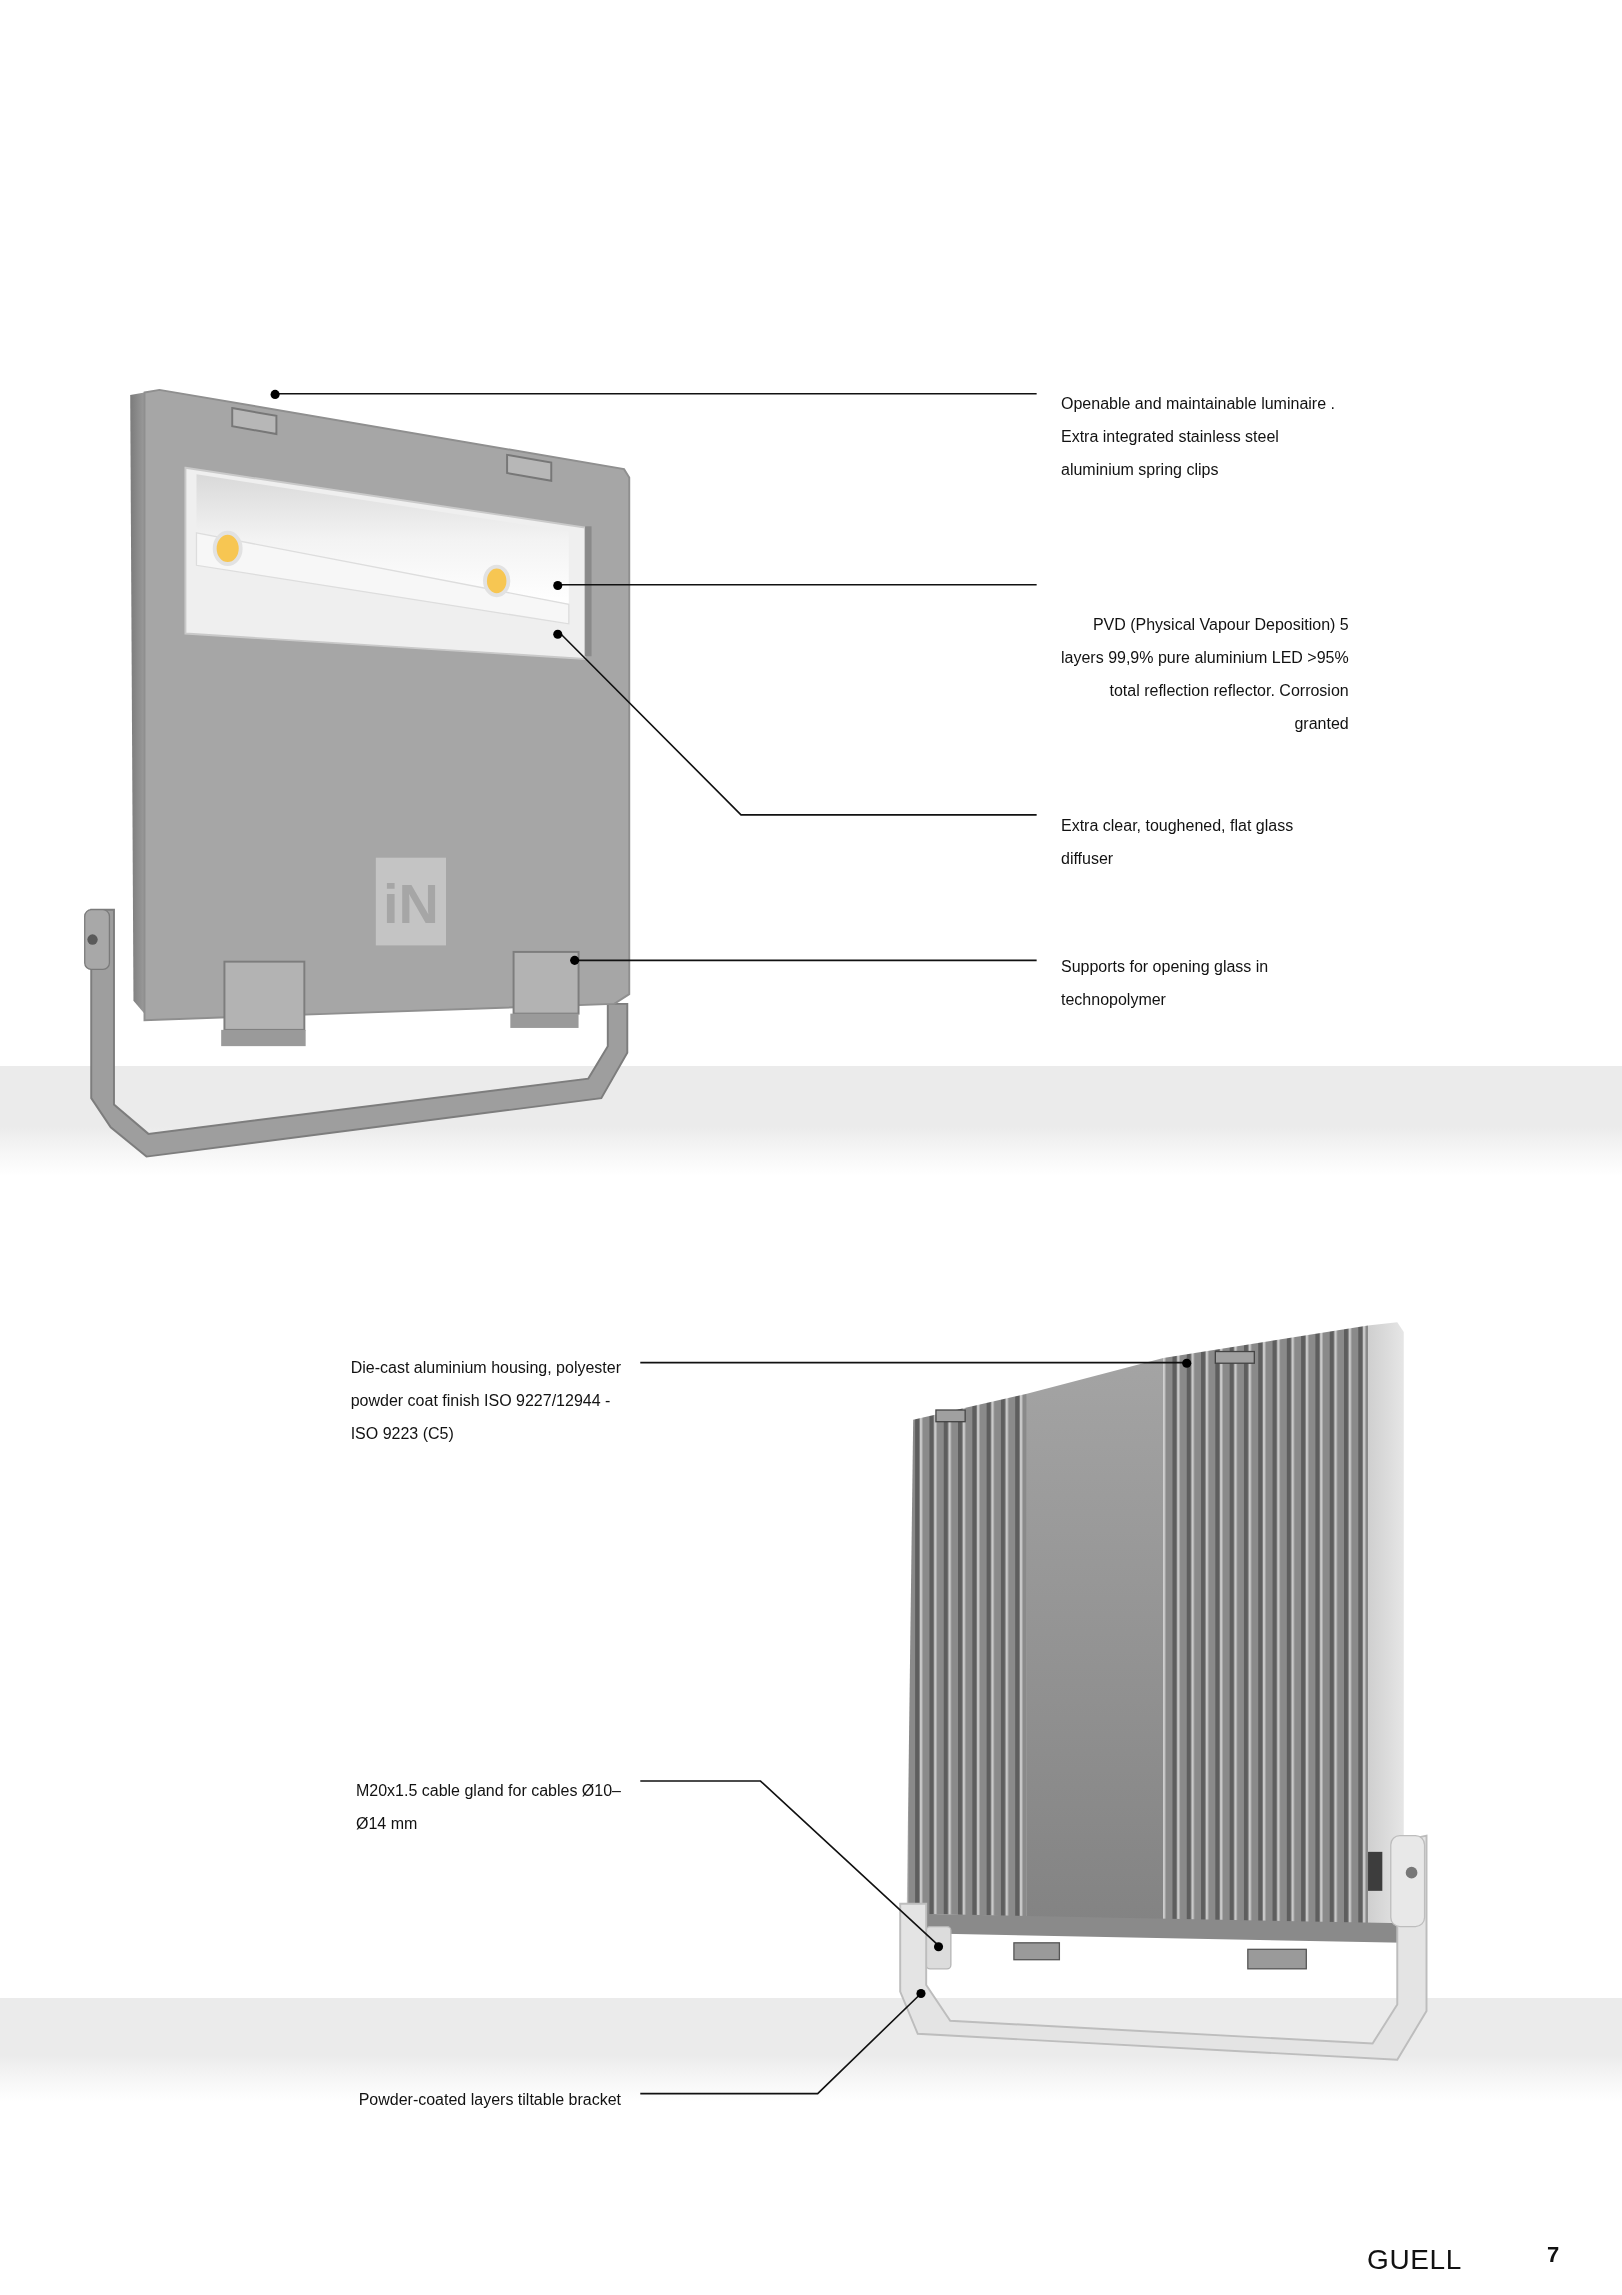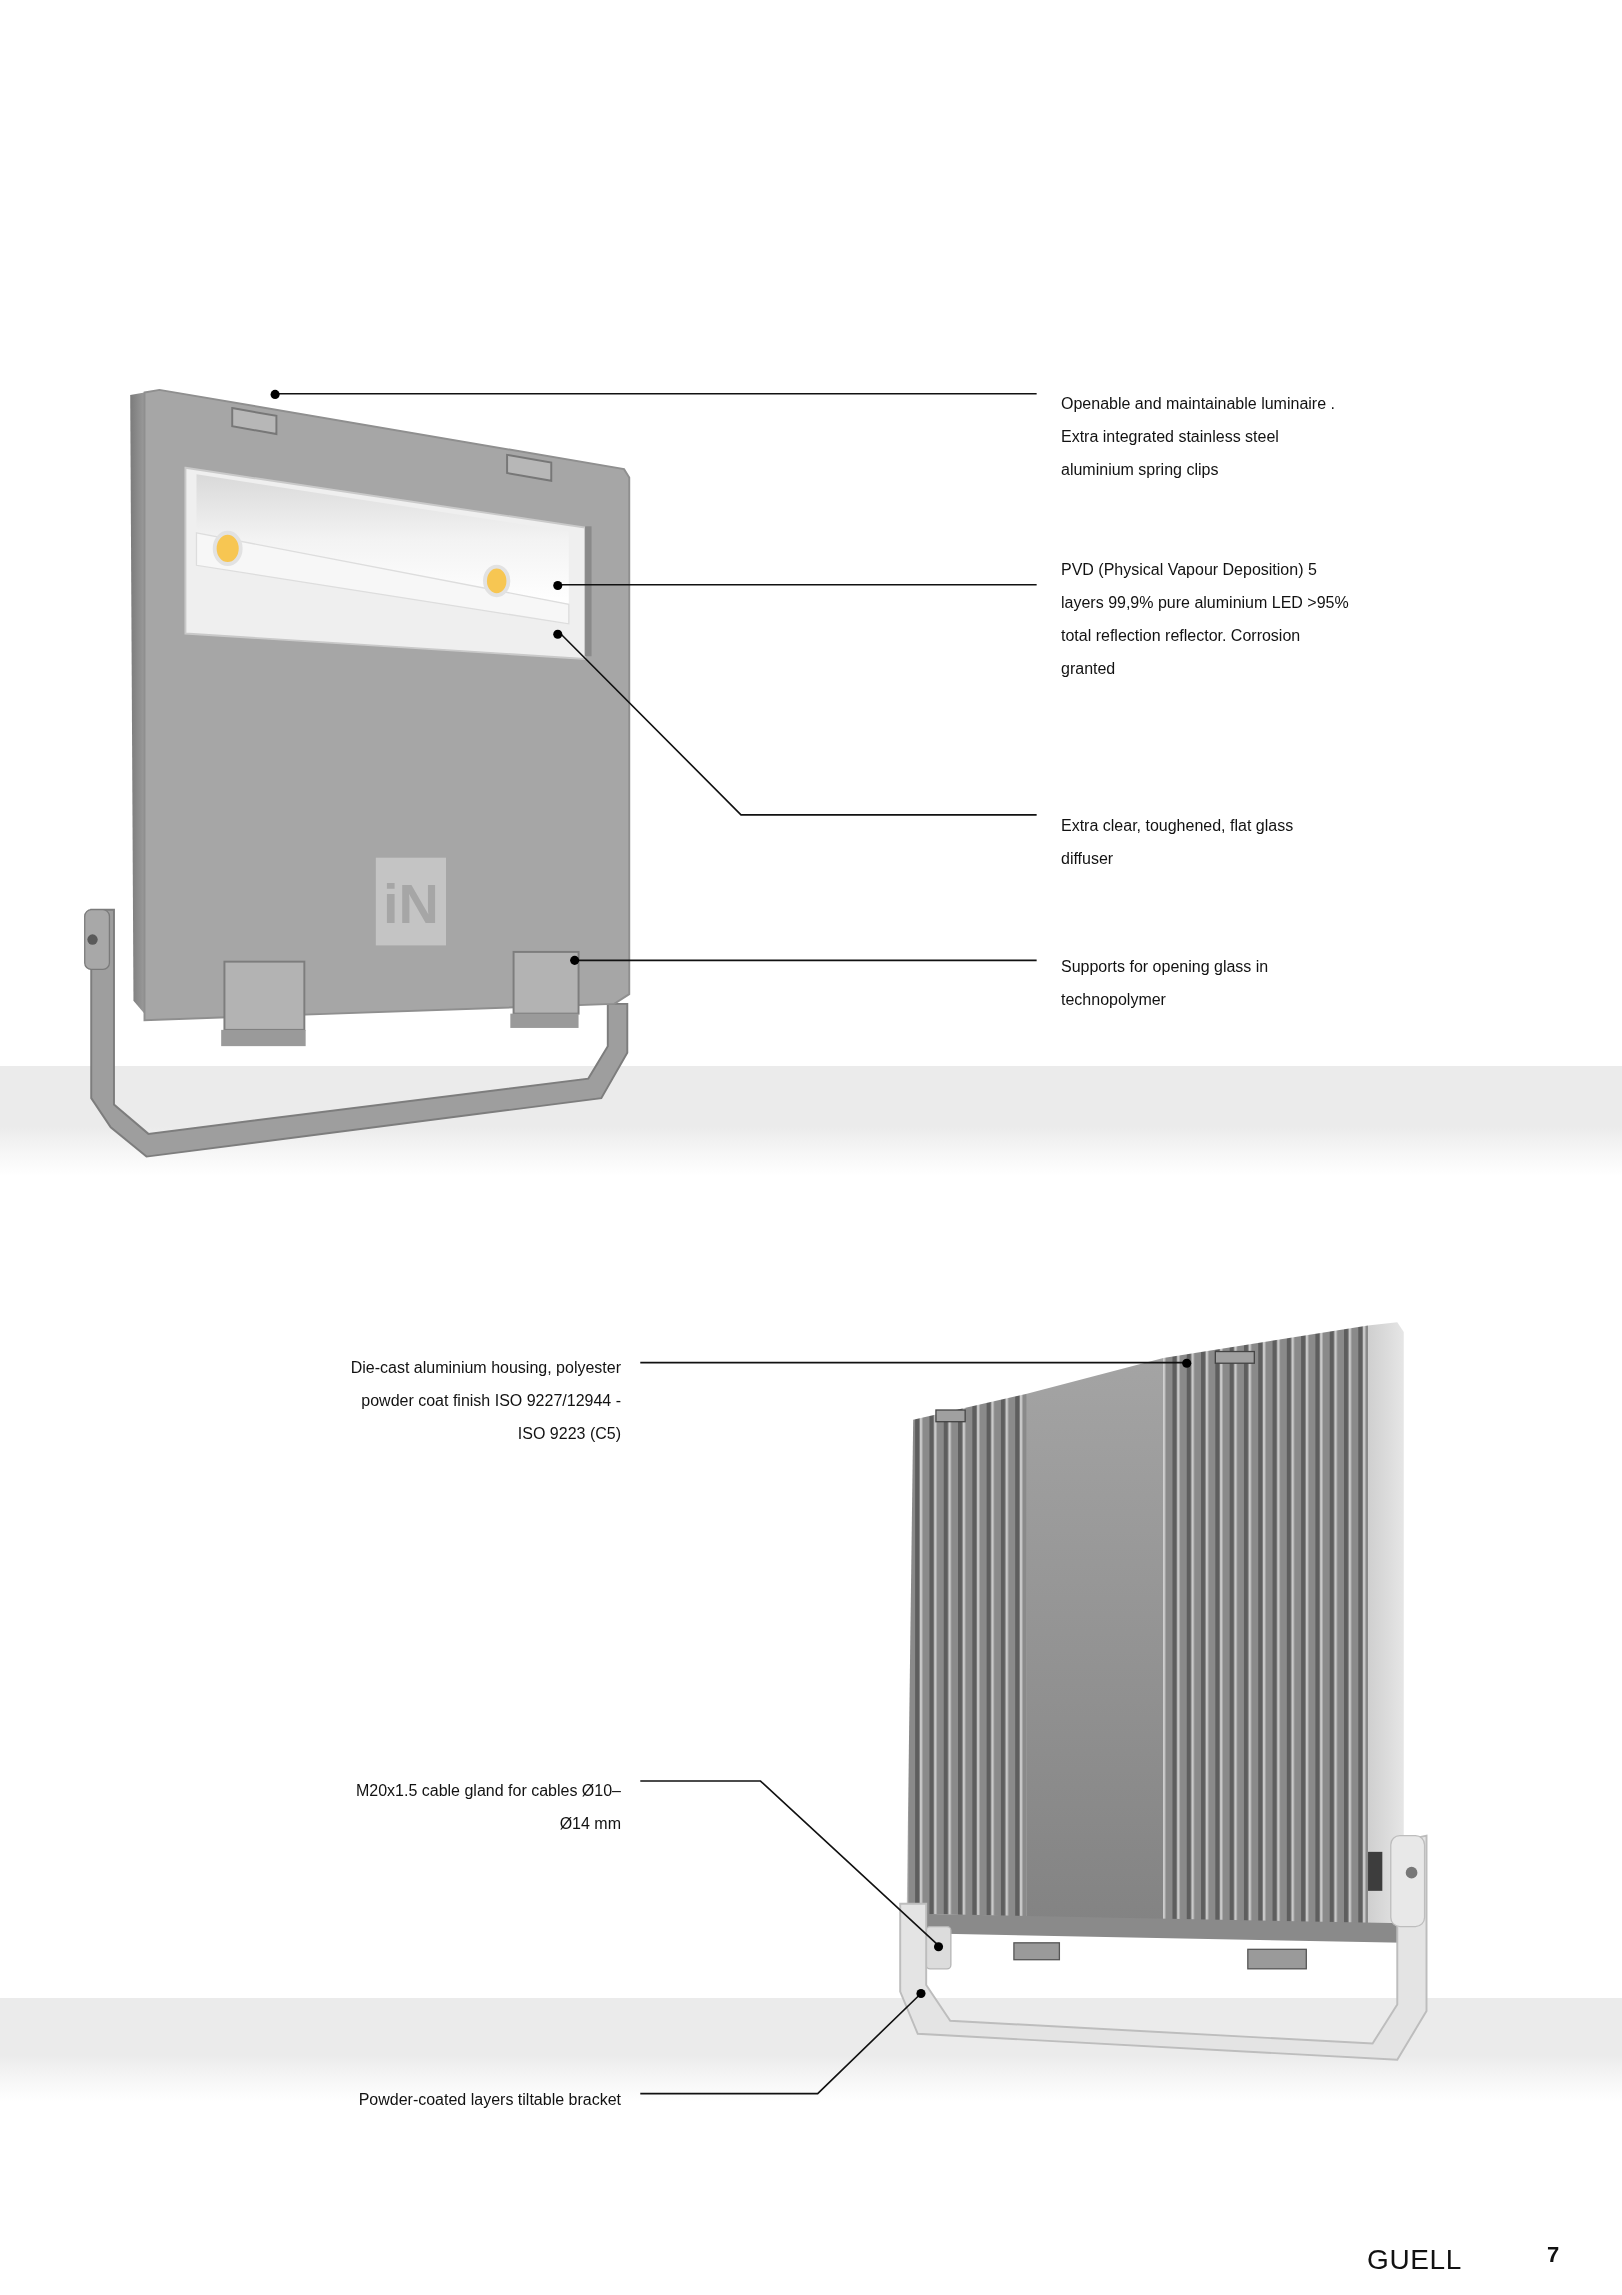--- a/index.html
+++ b/index.html
@@ -5,21 +5,21 @@
   html, body { margin: 0; padding: 0; background: #ffffff; }
   body { width: 1623px; height: 2295px; position: relative; overflow: hidden;
          font-family: "Liberation Sans", "DejaVu Sans", sans-serif; color: #111111; }
   .floor { position: absolute; left: 0; width: 1623px; }
   .floor-1 { top: 1066px; height: 110px;
              background: linear-gradient(to bottom, #ebebeb 0%, #ebebeb 55%, #f7f7f7 80%, #ffffff 100%); }
   .floor-2 { top: 1998px; height: 104px;
              background: linear-gradient(to bottom, #ebebeb 0%, #ebebeb 55%, #f7f7f7 80%, #ffffff 100%); }
   svg.art { position: absolute; left: 0; top: 0; width: 1623px; height: 2295px; }
   .callout { position: absolute; font-size: 16px; line-height: 33px; color: #121212; }
-  .callout.left { text-align: right; }
+  .callout.left { text-align: left; }
   .footer-brand { position: absolute; left: 1367px; top: 2244px; font-size: 28px; letter-spacing: 0.6px; color: #111; }
   .footer-page { position: absolute; left: 1547px; top: 2242px; font-size: 22px; font-weight: bold; color: #111; }
 </style>
 </head>
 <body>
 
 <div class="floor floor-1"></div>
 <div class="floor floor-2"></div>
 
 <svg class="art" viewBox="0 0 2497 3532" xmlns="http://www.w3.org/2000/svg">
@@ -121,21 +121,21 @@
     <circle cx="1444" cy="2996" r="7"></circle>
     <circle cx="1417" cy="3068" r="7"></circle>
   </g>
 </svg>
 
 <div class="callout" style="left:1061px; top:387px;">
   <div>Openable and maintainable luminaire .</div>
   <div>Extra integrated stainless steel</div>
   <div>aluminium spring clips</div>
 </div>
-<div class="callout" style="left:1061px; top:553px;">
+<div class="callout" style="left:1061px; top:608px;text-align:right;">
   <div>PVD (Physical Vapour Deposition) 5</div>
   <div>layers 99,9% pure aluminium LED &gt;95%</div>
   <div>total reflection reflector. Corrosion</div>
   <div>granted</div>
 </div>
 <div class="callout" style="left:1061px; top:809px;">
   <div>Extra clear, toughened, flat glass</div>
   <div>diffuser</div>
 </div>
 <div class="callout" style="left:1061px; top:950px;">

